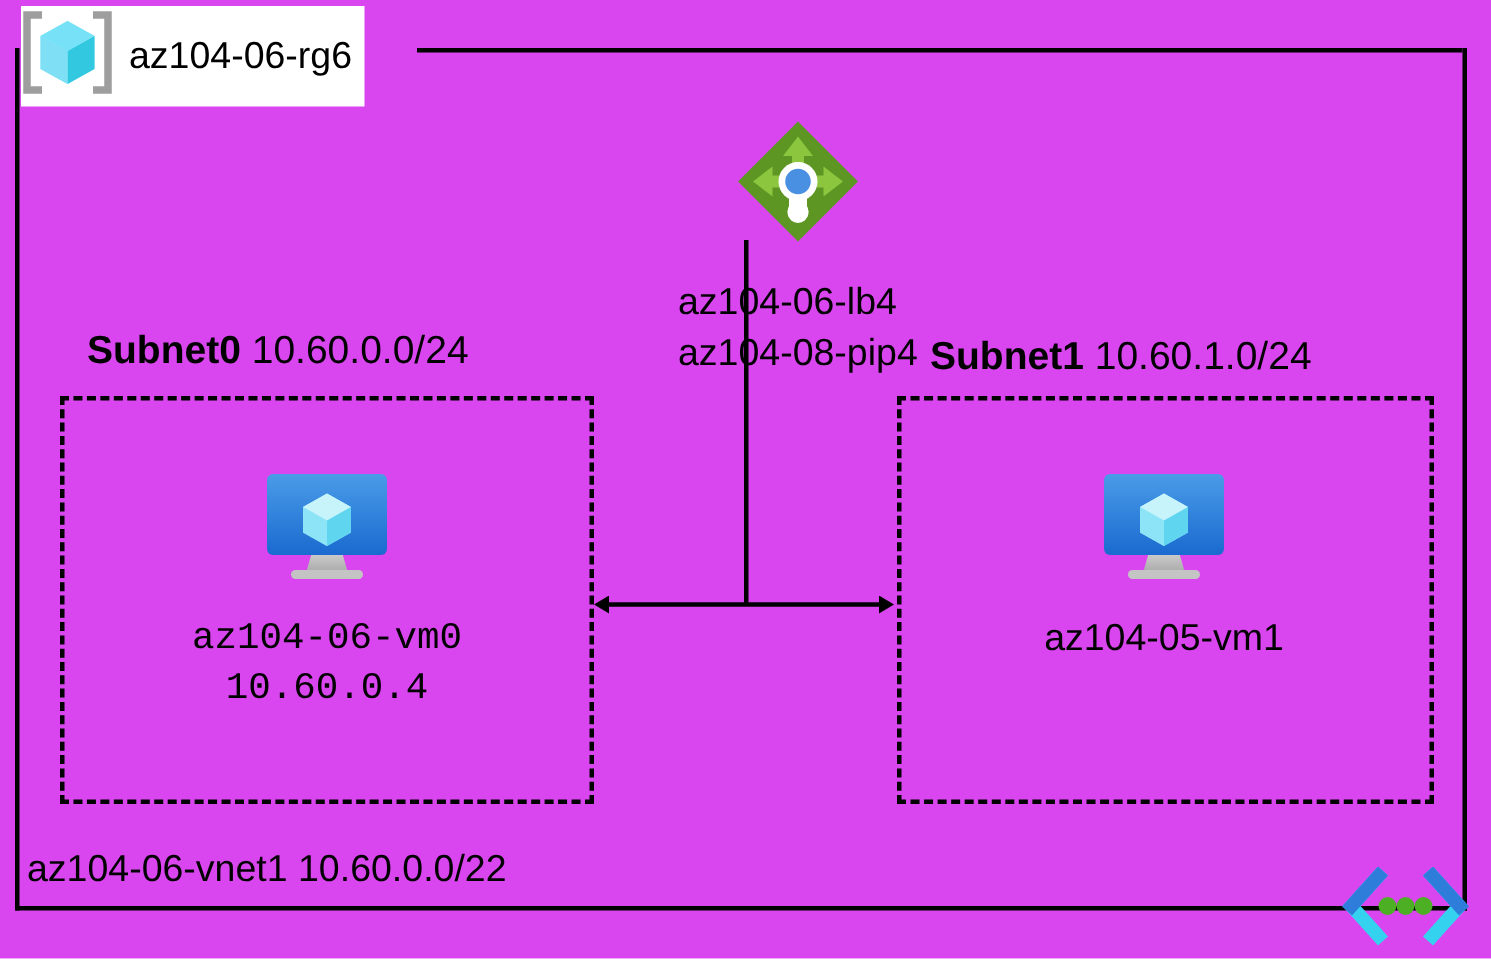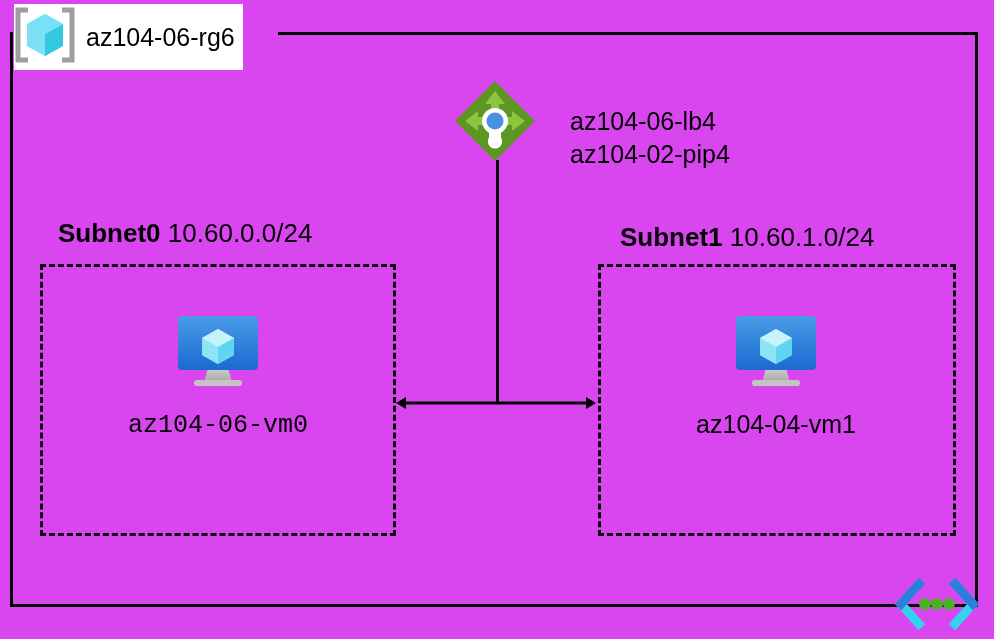--- a/index.html
+++ b/index.html
@@ -112,22 +112,23 @@
     line-height: 1.32;
     color: #000000;
   }
 
   
   #lb-group {
     position: absolute;
     left: 452px;
     top: 78px;
     display: flex;
-    align-items: flex-end;
-    gap: 32px;
+    align-items: center;
+    gap: 10px;
+    flex-direction: column;
   }
   #lb-caption {
     font-size: 25px;
     line-height: 1.35;
     color: #000000;
     white-space: nowrap;
     padding-bottom: 2px;
   }
 
   
@@ -202,21 +203,21 @@
 
         <path d="M43 40 L49 40 L49 60 A7 7 0 1 1 37 60 L37 40 Z" fill="#ffffff"></path>
         <circle cx="43" cy="63" r="7" fill="#ffffff"></circle>
 
         <circle cx="43" cy="43" r="13" fill="#ffffff"></circle>
         <circle cx="43" cy="43" r="8.5" fill="#4a90e2"></circle>
       </svg>
     </span>
     <span id="lb-caption">
       <span>az104-06-lb4</span><br>
-      <span>az104-02-pip4</span>
+      <span>az104-08-pip4</span>
     </span>
   </div>
 
   <div id="lb-stem"></div>
 
   <svg id="vm-link" viewBox="0 0 208 34">
     <defs>
       <marker id="arrow-left" markerWidth="12" markerHeight="12" refX="10" refY="6" orient="auto" markerUnits="userSpaceOnUse">
         <path d="M10,0 L10,12 L0,6 Z" fill="#000000"></path>
       </marker>
@@ -254,20 +255,21 @@
 
           <polygon points="46,17 62,26 62,43 46,52 30,43 30,26" fill="#a8ecf9"></polygon>
           <polygon points="46,17 62,26 46,35 30,26" fill="#c7f3fb"></polygon>
           <polygon points="46,35 62,26 62,43 46,52" fill="#5fd5ef"></polygon>
           <polygon points="46,35 30,26 30,43 46,52" fill="#8ee4f7"></polygon>
         </svg>
       </span>
     </div>
     <div class="vm-caption">
       <span>az104-06-vm0</span><br>
+      <span>10.60.0.4</span>
     </div>
   </div>
 
   <div class="subnet-title" id="subnet1-title">
     <span class="name">Subnet1</span>
     <span class="cidr">10.60.1.0/24</span>
   </div>
   <div class="subnet-box" id="subnet1-box"></div>
   <div class="vm-block" id="vm1-block">
     <div class="vm-icon-wrap">
@@ -287,24 +289,25 @@
           <rect x="22" y="68" width="48" height="6" rx="3" fill="#c4c4c4"></rect>
           <rect x="6" y="4" width="80" height="54" rx="4" fill="url(#vmScreen1)"></rect>
           <polygon points="46,17 62,26 62,43 46,52 30,43 30,26" fill="#a8ecf9"></polygon>
           <polygon points="46,17 62,26 46,35 30,26" fill="#c7f3fb"></polygon>
           <polygon points="46,35 62,26 62,43 46,52" fill="#5fd5ef"></polygon>
           <polygon points="46,35 30,26 30,43 46,52" fill="#8ee4f7"></polygon>
         </svg>
       </span>
     </div>
     <div class="vm-caption">
-      <span>az104-04-vm1</span><br>
+      <span>az104-05-vm1</span><br>
     </div>
   </div>
 
+  <div id="vnet-label">az104-06-vnet1 10.60.0.0/22</div>
   <div id="vnet-icon">
     <svg width="88" height="56" viewBox="0 0 88 56">
 
       <path d="M26 6 L8 26 L26 46" fill="none" stroke="#35d2f0" stroke-width="9" stroke-linecap="square"></path>
       <path d="M26 6 L8 26" fill="none" stroke="#2e7ddb" stroke-width="9" stroke-linecap="square"></path>
 
       <path d="M62 6 L80 26 L62 46" fill="none" stroke="#35d2f0" stroke-width="9" stroke-linecap="square"></path>
       <path d="M62 6 L80 26" fill="none" stroke="#2e7ddb" stroke-width="9" stroke-linecap="square"></path>
 
       <circle cx="32" cy="26" r="6" fill="#4caf24"></circle>

